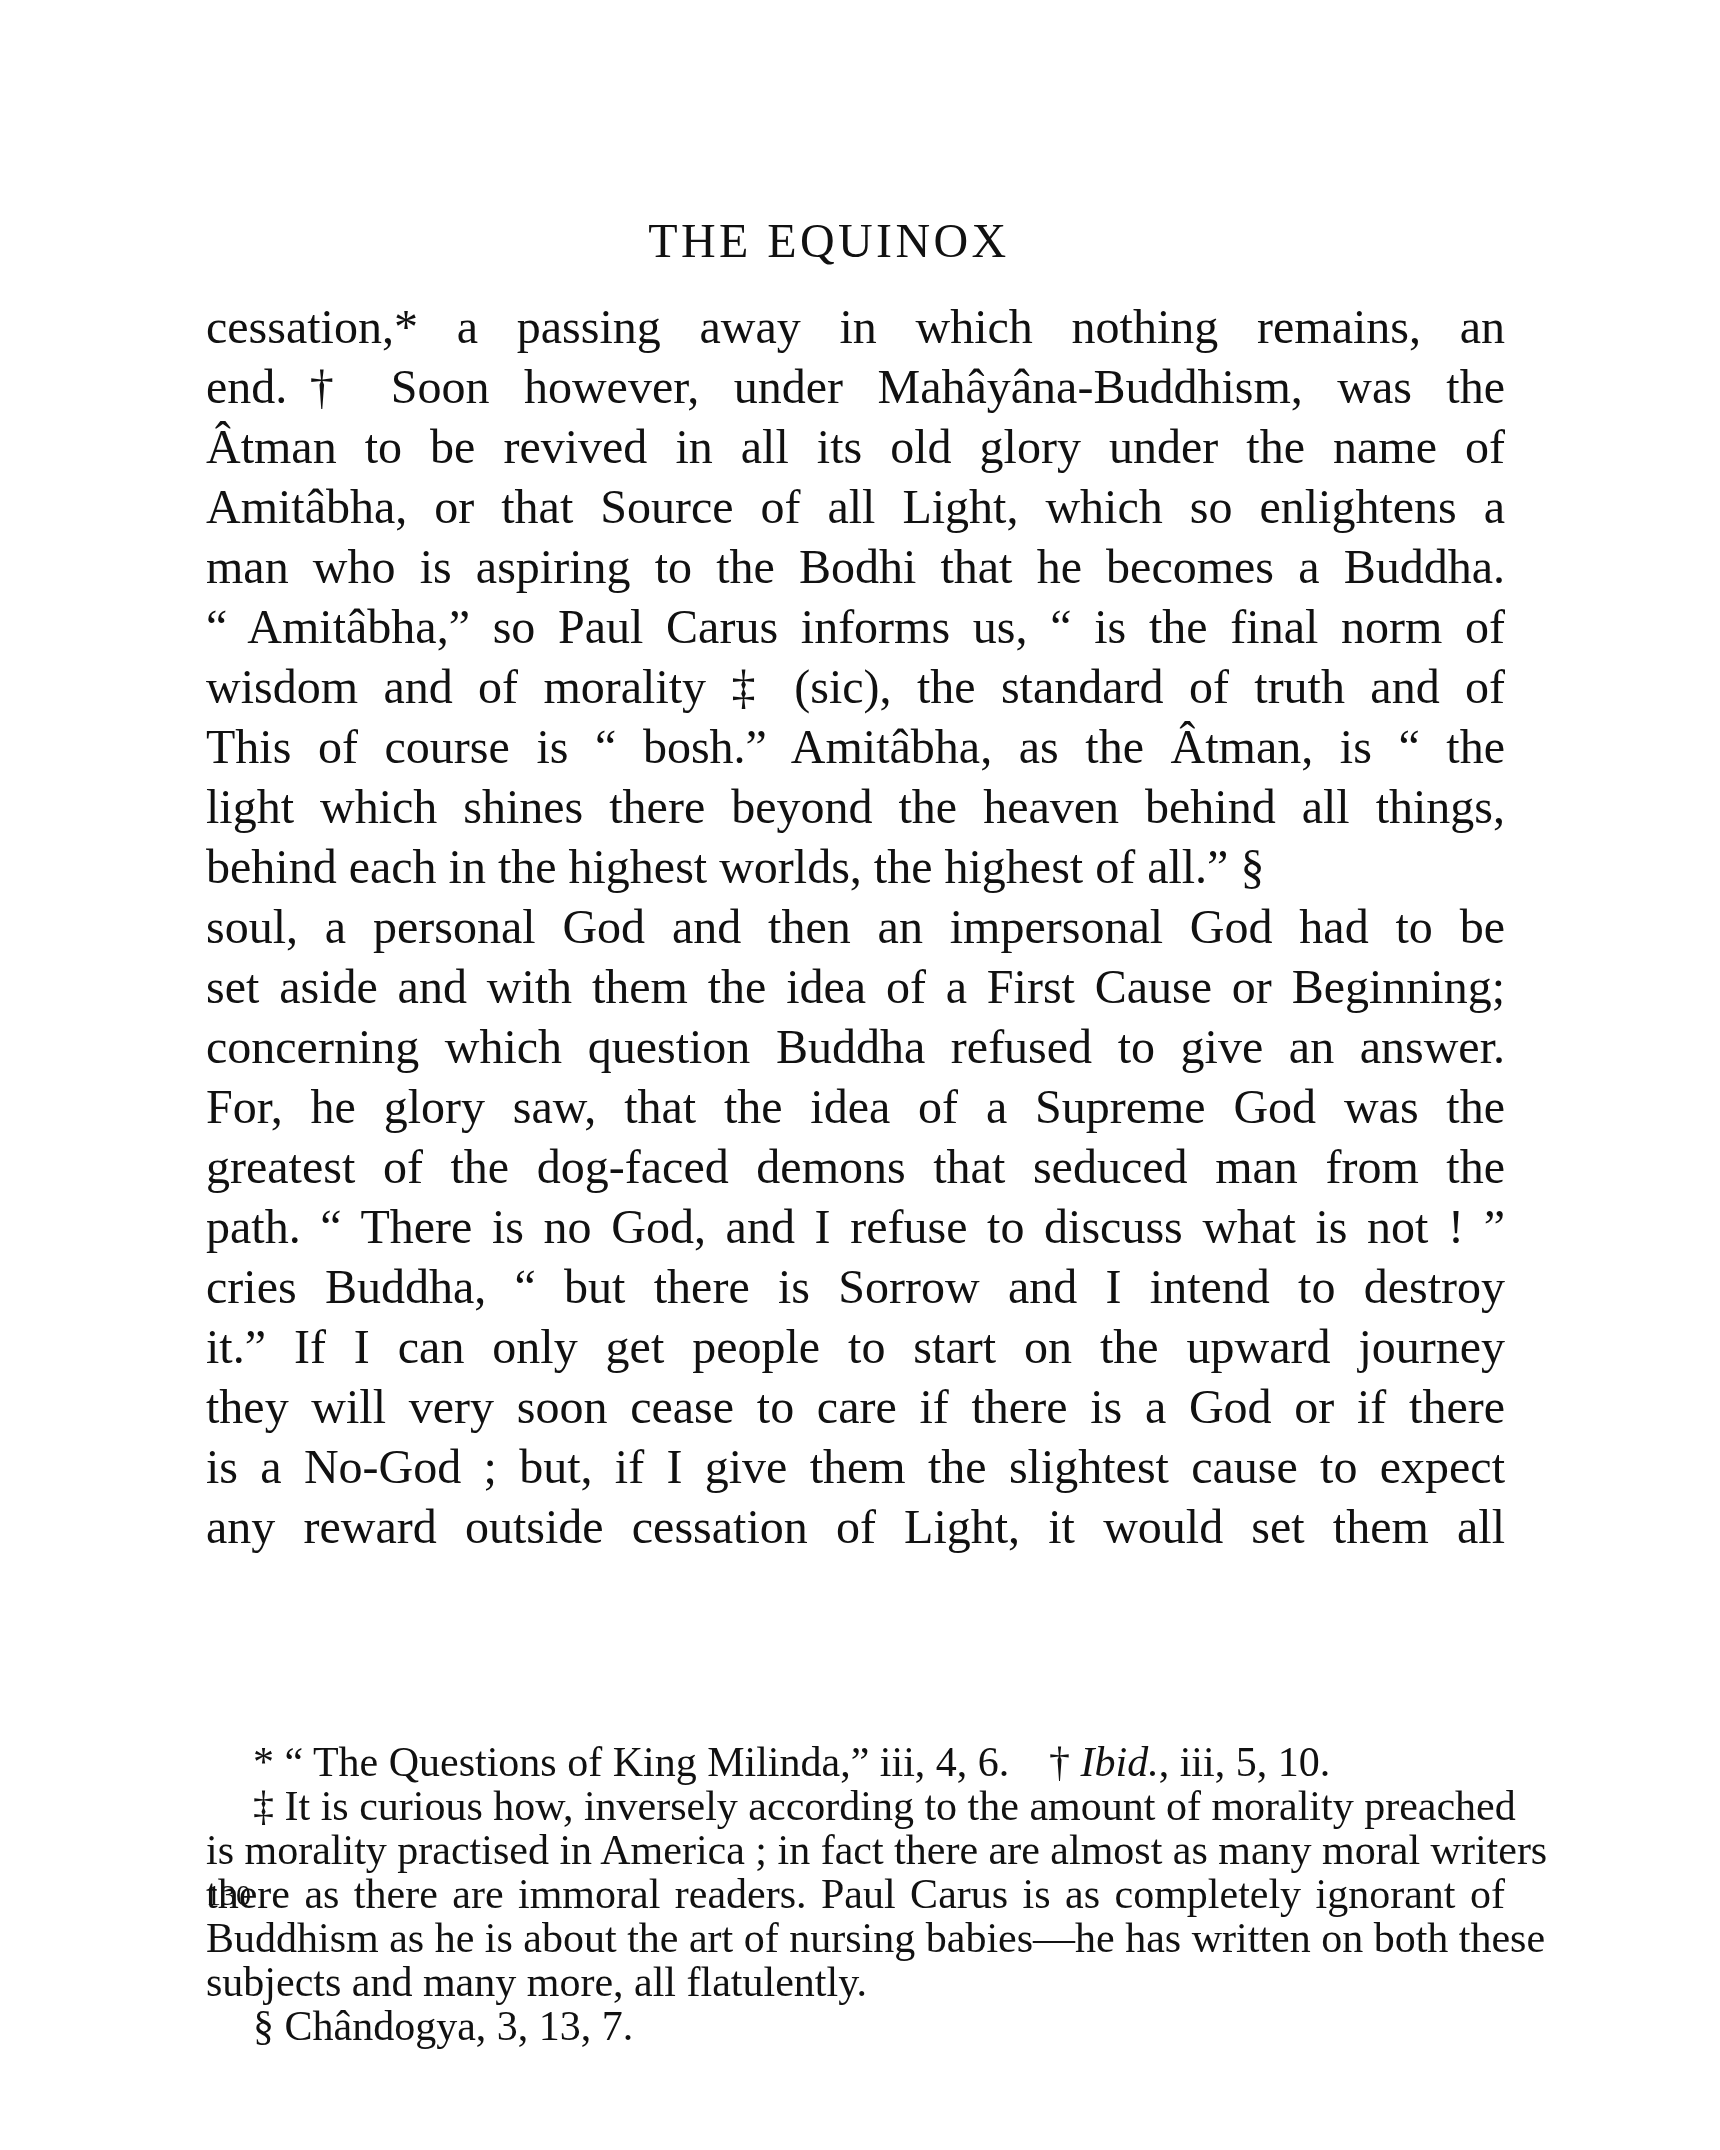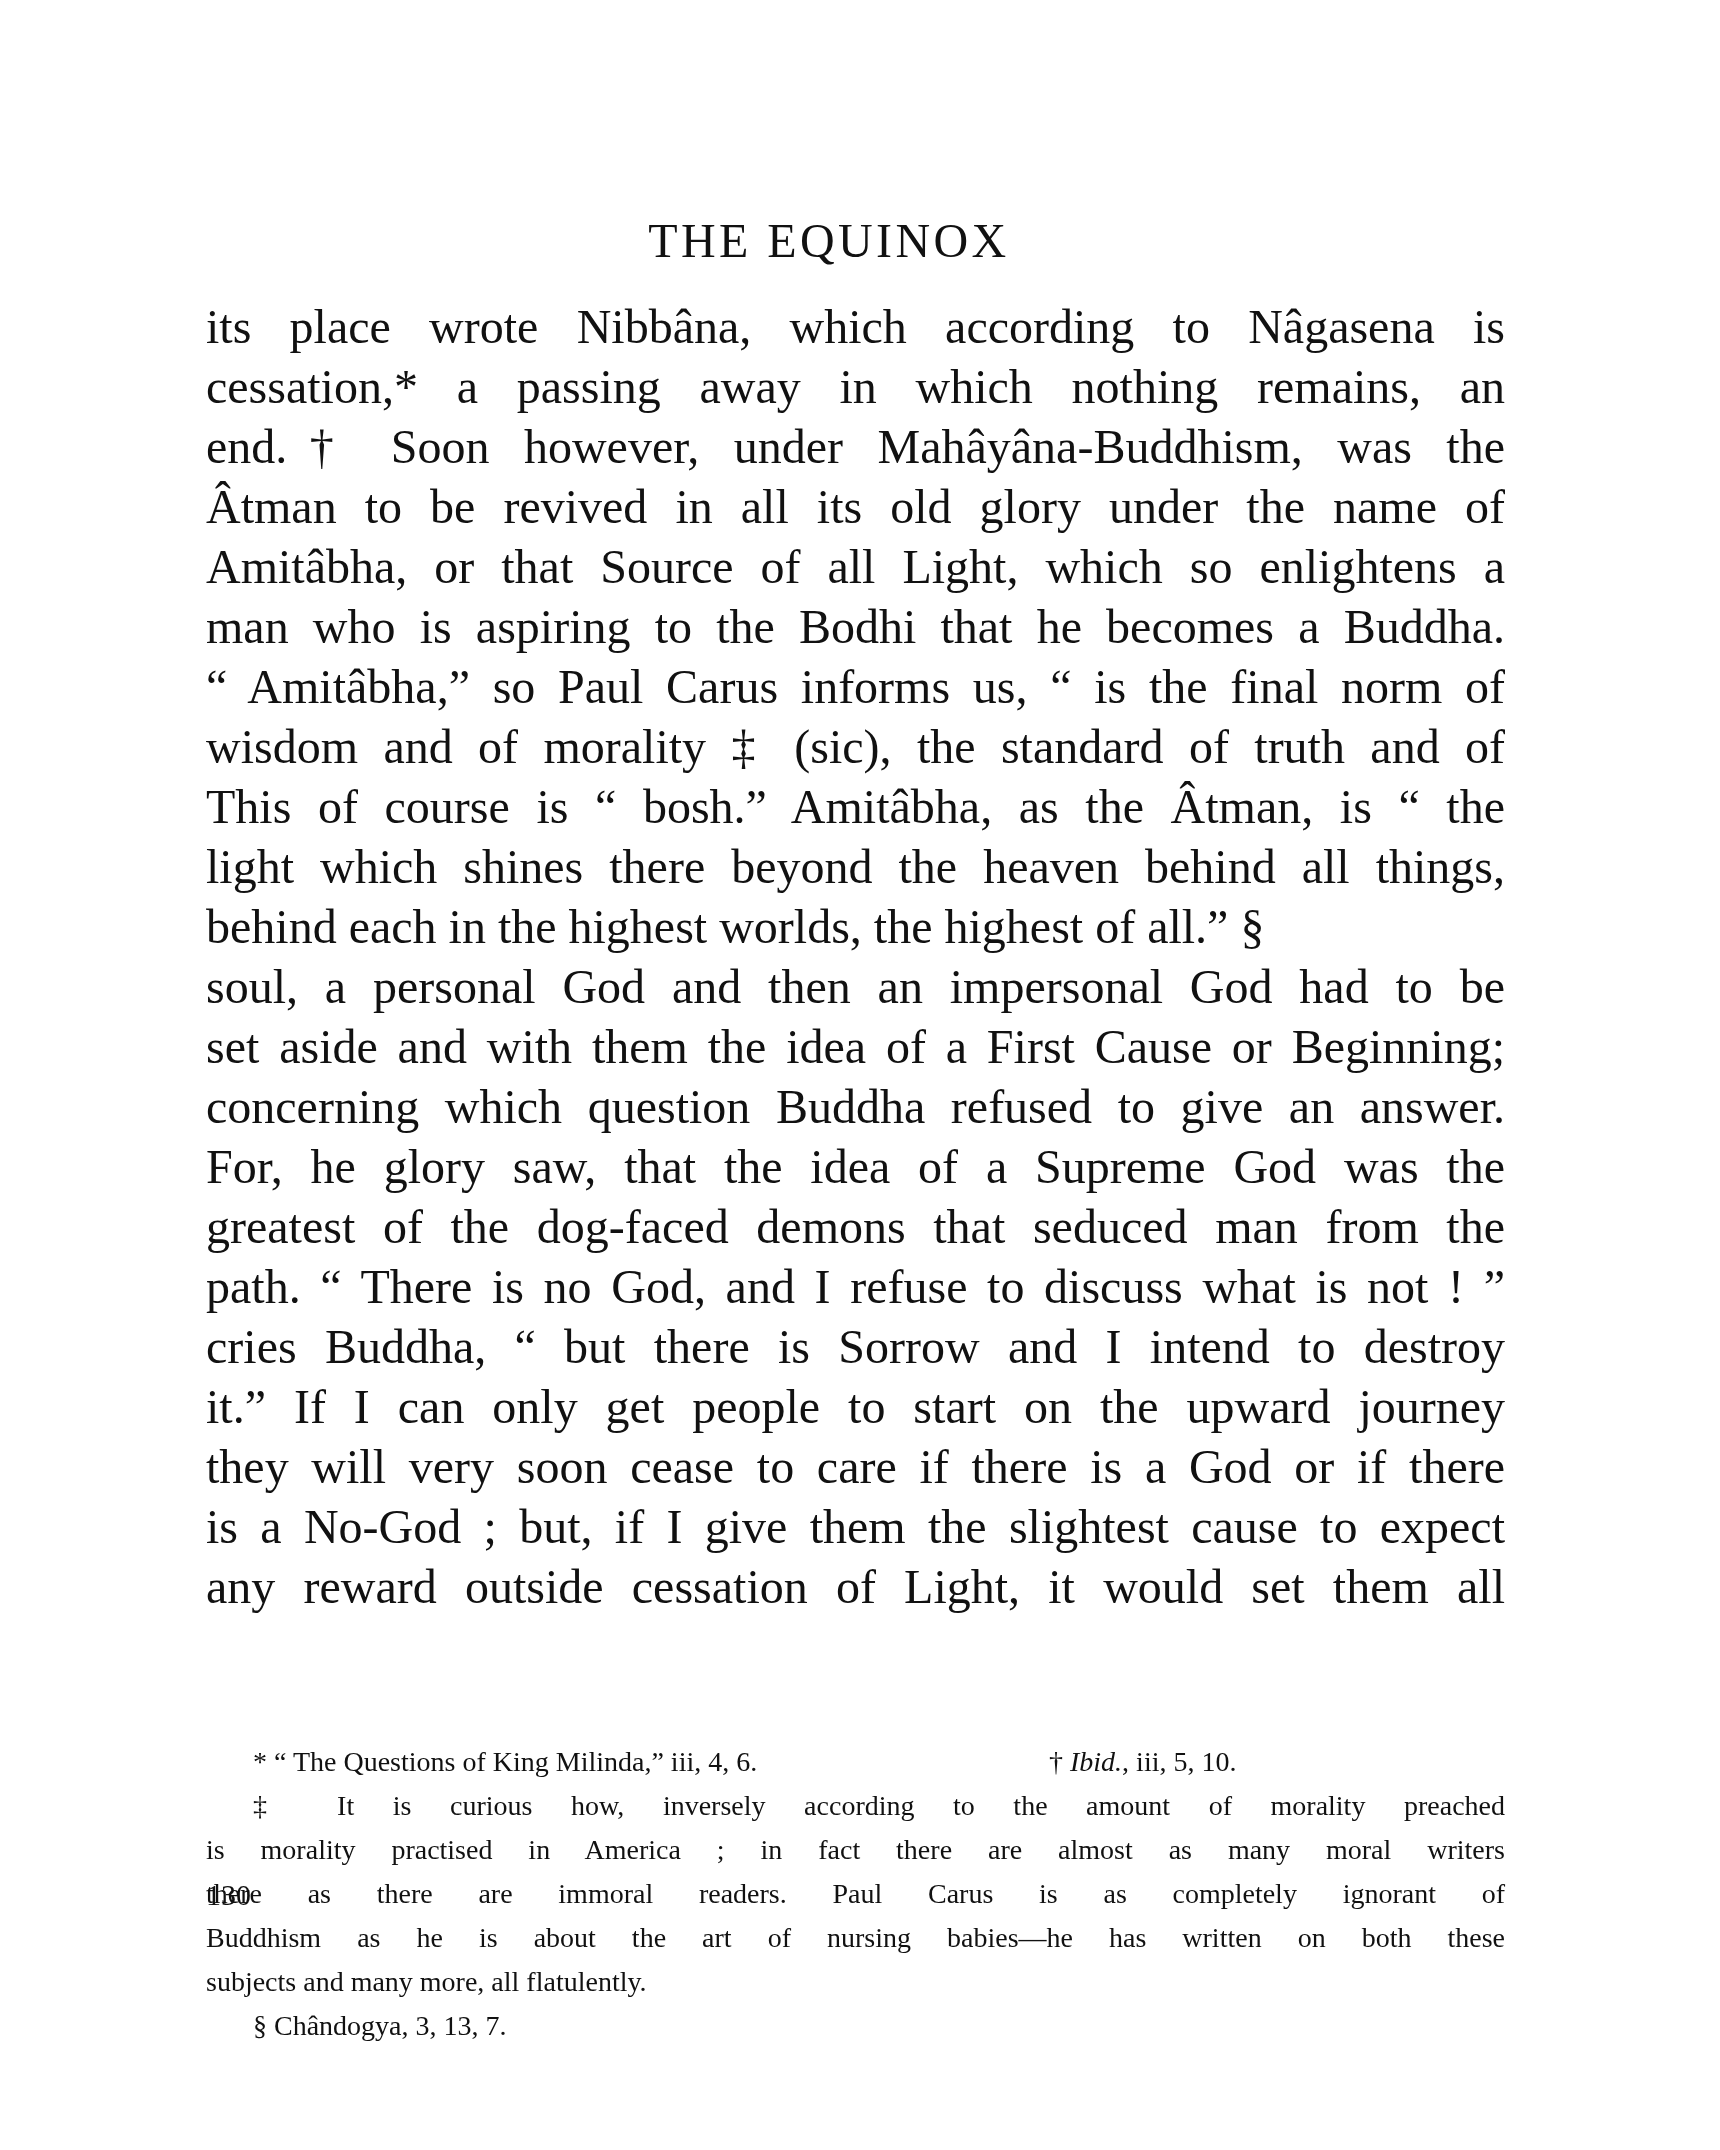--- a/index.html
+++ b/index.html
@@ -7,37 +7,36 @@
          font-family: "Liberation Serif", "DejaVu Serif", serif; }
   .running-head { position: absolute; top: 217px; left: 0; width: 1658px; text-align: center;
                   font-size: 48px; letter-spacing: 3.4px; line-height: 1; }
   .body-text { position: absolute; top: 297px; left: 206px; width: 1299px;
                font-size: 48px; line-height: 60px; text-align: justify; }
   .body-text p { margin: 0; }
   .body-text .line { display: block; text-align: justify; text-align-last: justify; white-space: nowrap; }
   .body-text .line.last { text-align-last: left; }
   .indent { padding-left: 47px; }
   .footnotes { position: absolute; top: 1740px; left: 206px; width: 1299px;
-               font-size: 28px; line-height: 44px; }
+               font-size: 42px; line-height: 44px; }
   .fn-line { display: block; white-space: nowrap; text-align: justify; text-align-last: justify; }
   .fn-line.last { text-align-last: left; }
   .fn-row { display: flex; }
   .fn-row .a { width: 843px; padding-left: 47px; box-sizing: border-box; }
   .fn-row .b { }
   .page-number { position: absolute; top: 1880px; left: 206px; font-size: 30px; line-height: 1; }
   em { font-style: italic; }
 </style>
 </head>
 <body>
 
 <div class="running-head">THE EQUINOX</div>
 
 <div class="body-text">
   <p>
-    <span class="line" style="white-space: nowrap;">its place wrote Nibbâna, which according to Nâgasena is</span>
     <span class="line" style="white-space: nowrap;">cessation,* a passing away in which nothing remains, an</span>
     <span class="line" style="white-space: nowrap;">end.† Soon however, under Mahâyâna-Buddhism, was the</span>
     <span class="line" style="white-space: nowrap;">Âtman to be revived in all its old glory under the name of</span>
     <span class="line" style="white-space: nowrap;">Amitâbha, or that Source of all Light, which so enlightens a</span>
     <span class="line" style="white-space: nowrap;">man who is aspiring to the Bodhi that he becomes a Buddha.</span>
     <span class="line" style="white-space: nowrap;">“ Amitâbha,” so Paul Carus informs us, “ is the final norm of</span>
     <span class="line" style="white-space: nowrap;">wisdom and of morality ‡ (sic), the standard of truth and of</span>
     <span class="line" style="white-space: nowrap;">This of course is “ bosh.”  Amitâbha, as the Âtman, is “ the</span>
     <span class="line" style="white-space: nowrap;">light which shines there beyond the heaven behind all things,</span>
     <span class="line last">behind each in the highest worlds, the highest of all.” §</span>

